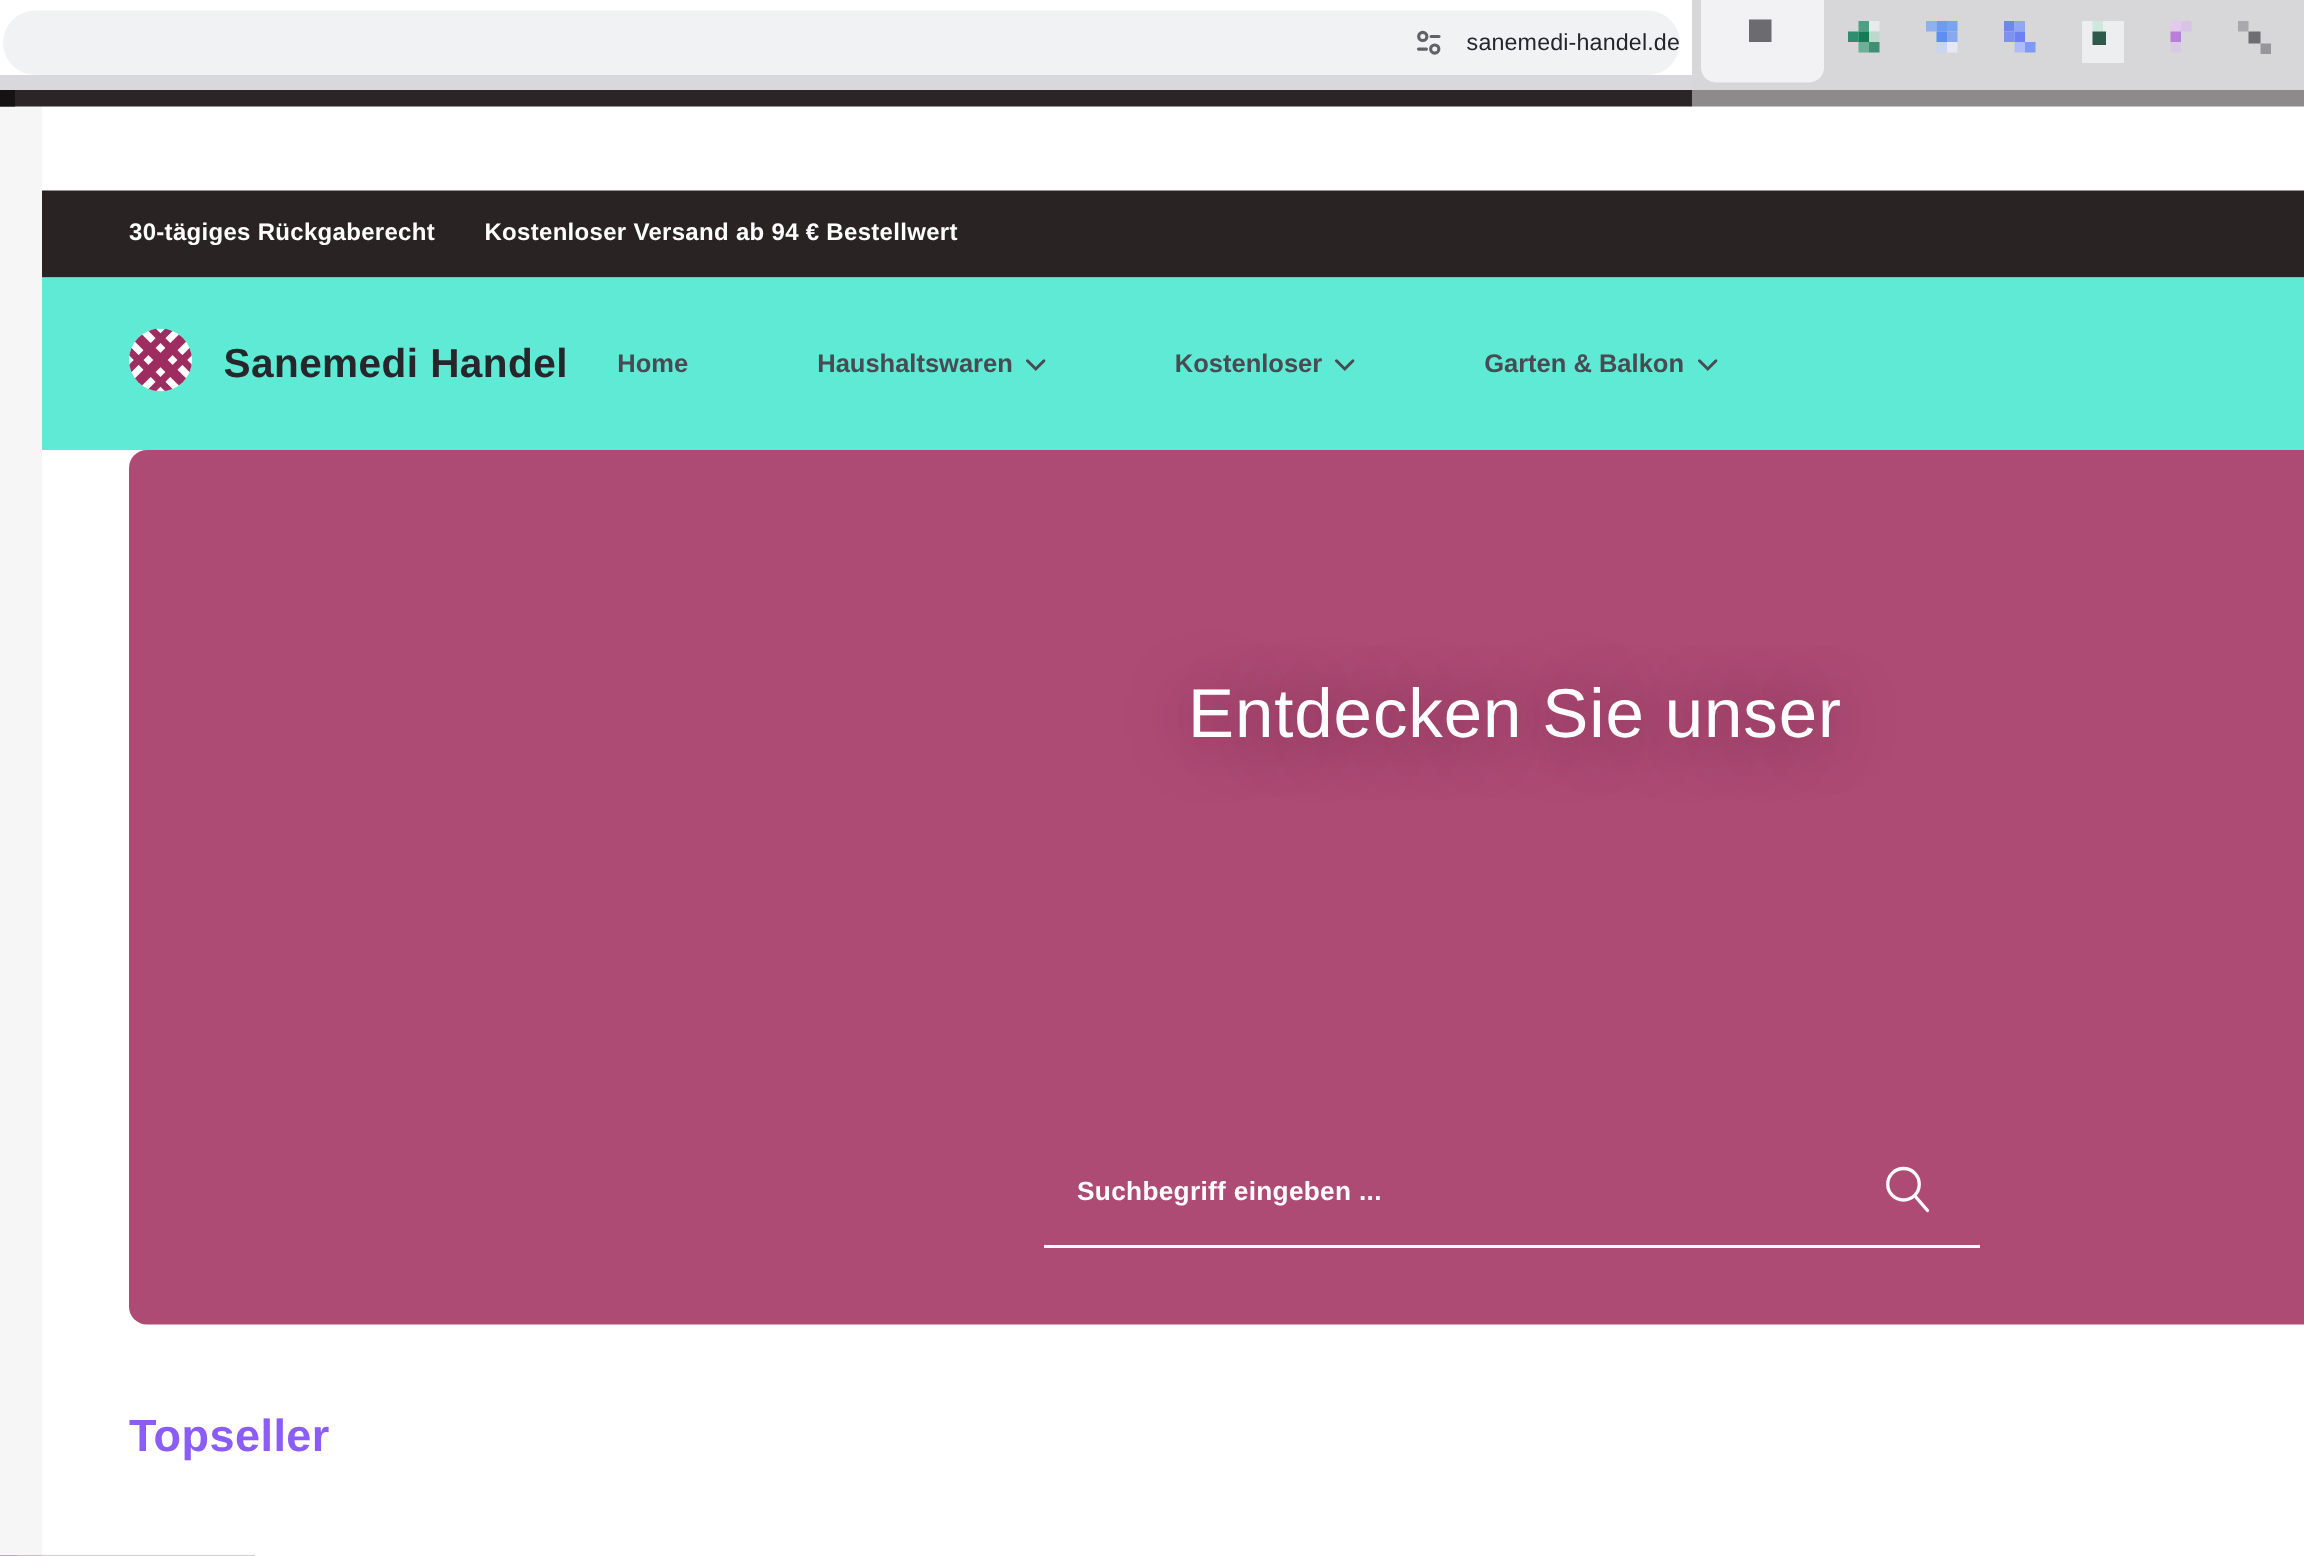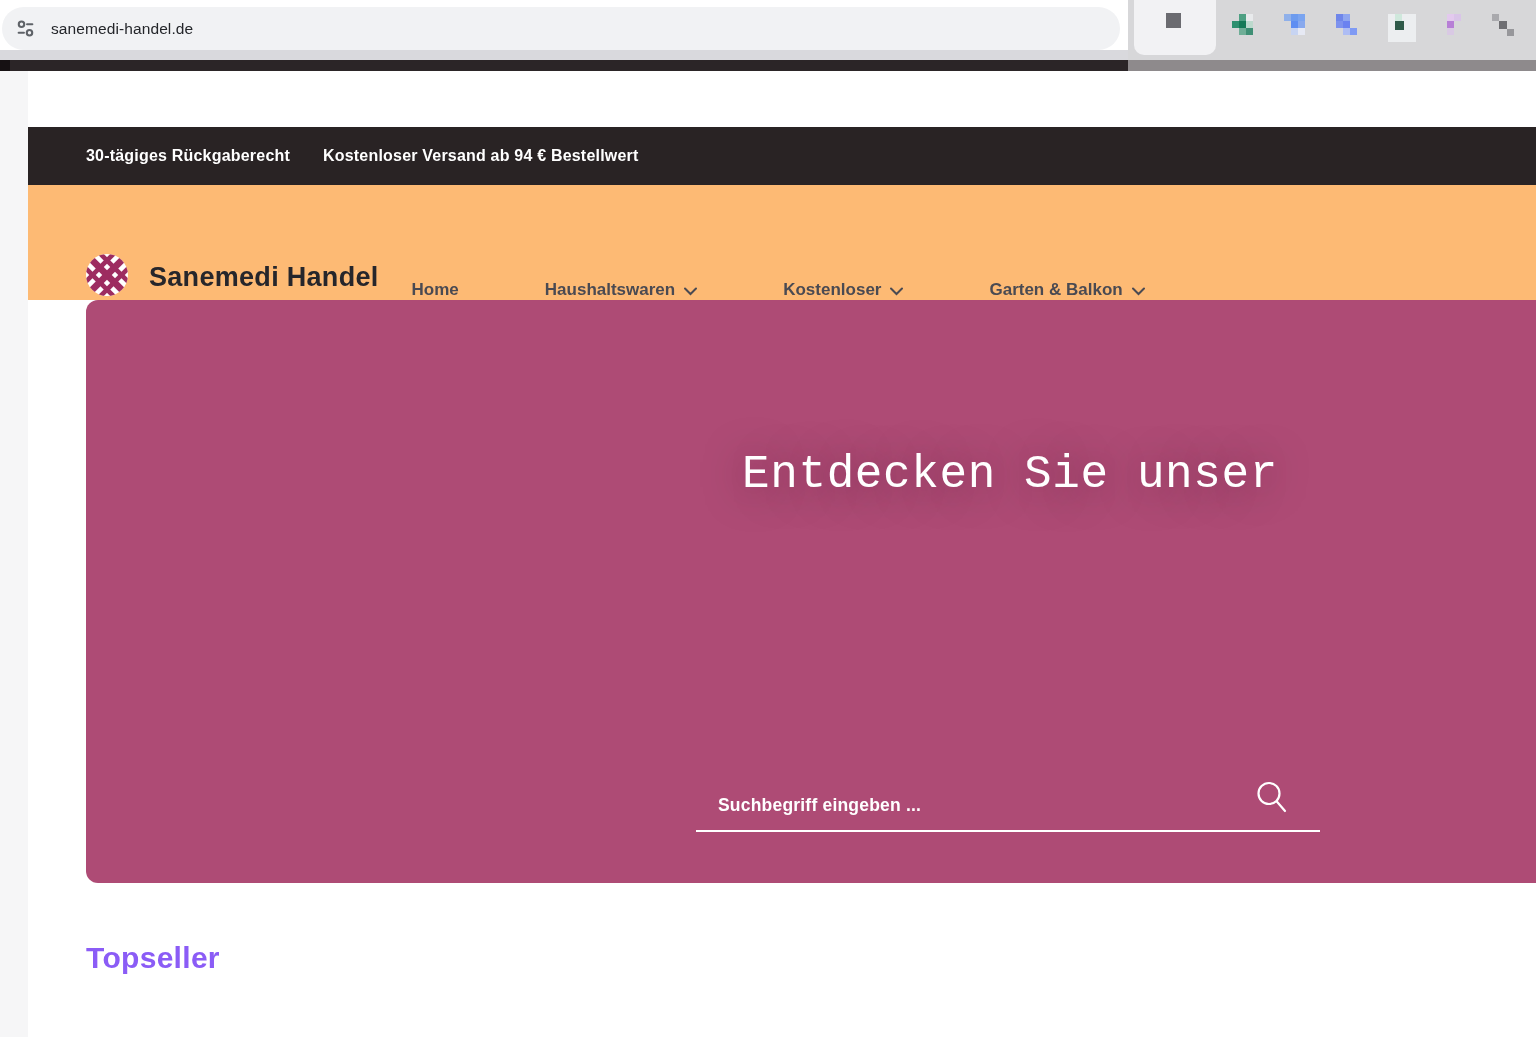--- a/index.html
+++ b/index.html
@@ -5,21 +5,21 @@
   html,body{margin:0;padding:0;}
   body{
     width:1536px;height:1037px;position:relative;overflow:hidden;
     background:#f6f6f7;font-family:"Liberation Sans",sans-serif;
     -webkit-font-smoothing:antialiased;
   }
   
   .chrome{position:absolute;top:0;left:0;width:1536px;height:50px;background:#ffffff;z-index:5;}
   .url-pill{
     position:absolute;left:2px;top:7px;width:1118px;height:43px;
-    background:#f1f2f4;border-radius:22px;display:flex;align-items:center;
+    background:#f1f2f4;border-radius:22px;display:flex;align-items:center;justify-content:flex-end;
   }
   .tune-icon{margin-left:13px;display:flex;align-items:center;}
   .url-text{margin-left:15px;font-size:15.5px;color:#24262a;letter-spacing:0.1px;}
   .chrome-sliver{position:absolute;top:50px;left:0;width:1128px;height:10px;background:#d9d9dd;z-index:5;}
   .dark-strip{position:absolute;top:60px;left:0;width:1128px;height:11px;background:#2b2527;z-index:5;}
   .dark-strip-end{position:absolute;top:60px;left:0;width:10px;height:11px;background:#161113;z-index:6;}
   
   .pixel-zone{position:absolute;top:0;left:1128px;width:408px;height:60px;background:#d7d7d9;z-index:5;}
   .pixel-zone .white-block{
     position:absolute;left:6px;top:0;width:82px;height:55px;background:#f2f2f4;border-radius:0 0 10px 10px;
@@ -34,43 +34,43 @@
   .page-inner{margin-left:28px;width:1508px;height:100%;background:#ffffff;}
 
   .announce-bar{
     margin-left:0;width:100%;height:58px;background:#292324;
     position:relative;top:56px;display:flex;align-items:center;gap:33px;
     padding-left:58px;box-sizing:border-box;
   }
   .announce-item{color:#ffffff;font-size:16px;font-weight:600;letter-spacing:0.2px;}
 
   .site-header{
-    position:relative;top:56px;height:115px;display:flex;align-items:flex-end;
-    padding-left:58px;box-sizing:border-box;background:#fdba74;
+    position:relative;top:56px;height:115px;display:flex;align-items:center;
+    padding-left:58px;box-sizing:border-box;background:#5eead4;
   }
   .brand{display:flex;align-items:center;cursor:pointer;}
   .brand-name{margin-left:21px;font-size:27px;font-weight:700;color:#26262b;letter-spacing:0.3px;}
   .main-nav{display:flex;align-items:center;margin-left:33px;gap:86px;}
   .nav-item{display:flex;align-items:center;gap:9px;font-size:17px;font-weight:600;color:#4a4a52;cursor:pointer;white-space:nowrap;}
   .nav-item svg{margin-top:2px;}
 
   
   .hero{
     position:relative;top:56px;margin-left:58px;width:1450px;height:583px;
     background:#ae4b75;border-radius:12px 0 0 12px;overflow:hidden;
   }
   .hero-content{position:absolute;left:924px;top:150px;transform:translateX(-50%);width:644px;text-align:center;}
   .hero-title{
     margin:0;color:#ffffff;font-size:46px;line-height:1.12;font-weight:400;
-    letter-spacing:0.6px;text-shadow:0 3px 38px rgba(66,14,42,0.55);font-family:Liberation Mono, monospace;
+    letter-spacing:0.6px;text-shadow:0 3px 38px rgba(66,14,42,0.55);
   }
   .hero-title span{display:block;}
   .search-row{
     position:absolute;left:8px;right:12px;top:322px;height:58px;
-    border-bottom:2px solid #ffffff;display:flex;align-items:flex-end;
+    border-bottom:2px solid #ffffff;display:flex;align-items:center;
   }
   .search-input{
     flex:1;background:transparent;border:none;outline:none;
     color:#ffffff;font-size:17.5px;font-weight:700;font-family:"Liberation Sans",sans-serif;
     padding:0 0 14px 22px;letter-spacing:0.2px;
   }
   .search-input::placeholder{color:#ffffff;opacity:1;}
   .search-btn{background:transparent;border:none;padding:0 30px 14px 0;cursor:pointer;display:flex;align-items:center;}
 
   .topseller{

